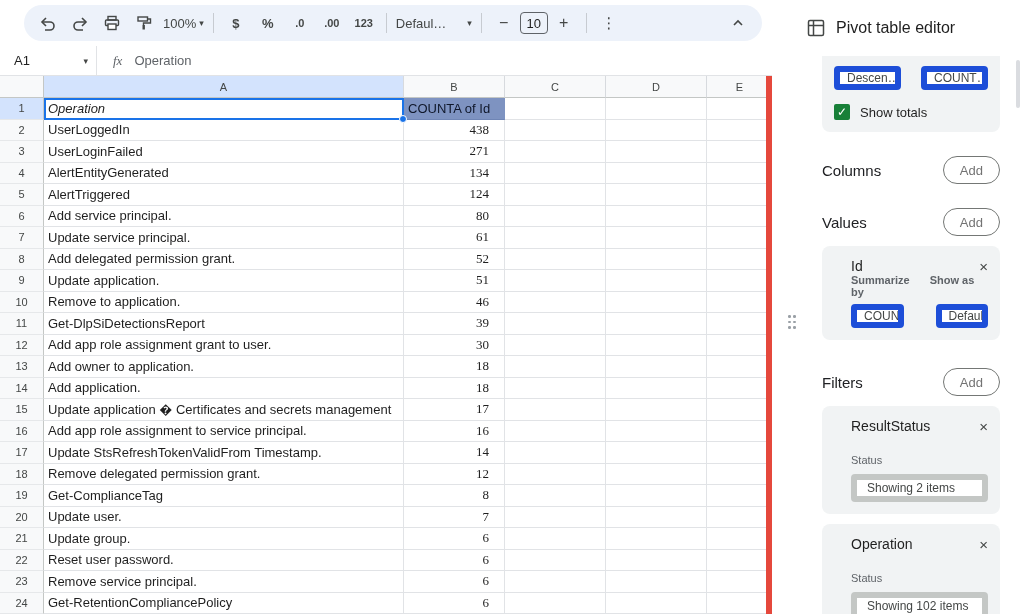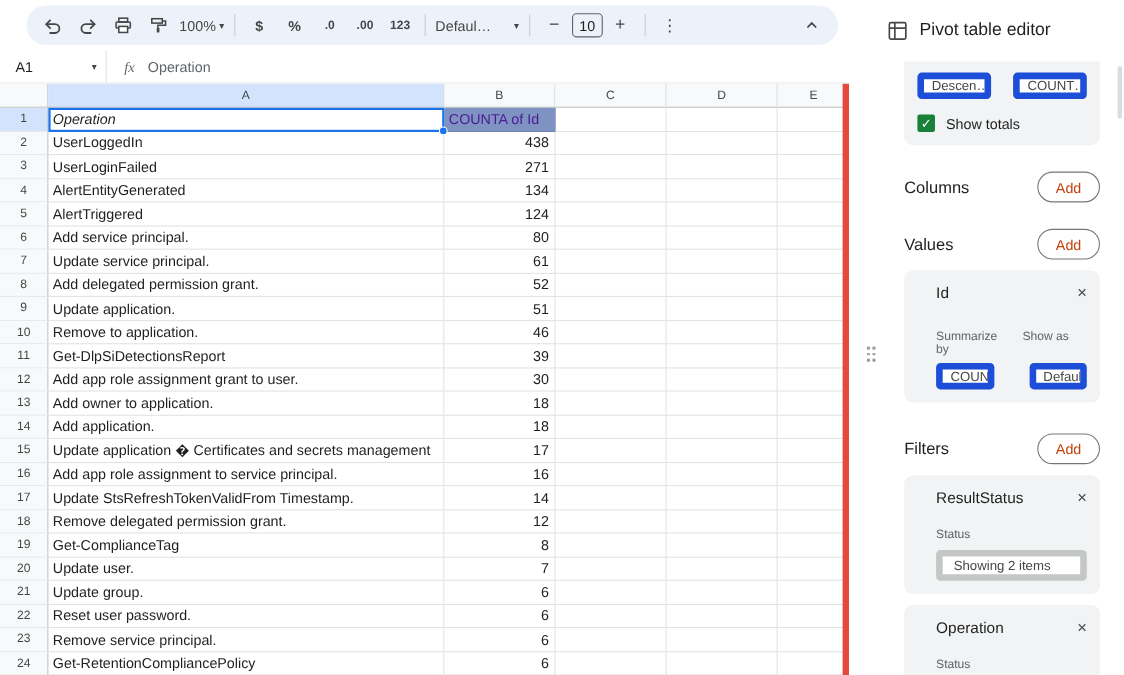--- a/index.html
+++ b/index.html
@@ -48,28 +48,28 @@
     font-size: 11px; color: #444746; display: flex; align-items: center; justify-content: center; }
   .ch.sel { background: #d3e3fd; }
   .row { display: flex; height: 21.5px; }
   .rn { width: 44px; flex: none; background: #f8f9fa; border-right: 1px solid #c4c7c5;
     border-bottom: 1px solid #e6e8ea; font-size: 11px; color: #444746;
     display: flex; align-items: center; justify-content: center; }
   .rn.sel { background: #d3e3fd; }
   .cell { border-right: 1px solid #e1e3e6; border-bottom: 1px solid #e1e3e6;
     font-size: 13px; color: #1f1f1f; display: flex; align-items: center;
     padding: 0 4px; white-space: nowrap; overflow: hidden; }
-  .cell.num { justify-content: flex-end; padding-right: 5px; }
+  .cell.num { justify-content: flex-end; padding-right: 15px; font-family: Liberation Serif, serif; }
   .w-a { width: 360px; flex: none; }
   .w-b { width: 101px; flex: none; }
   .w-c { width: 101px; flex: none; }
   .w-d { width: 101px; flex: none; }
   .w-e { flex: 1; border-right: none; }
   .pivot-a { font-style: italic; }
-  .pivot-b { background: #7e93c1; color: #4c1d95; border-right-color: #7e93c1;
+  .pivot-b { background: #7e93c1; color: #0f172a; border-right-color: #7e93c1;
     border-bottom-color: #6f85b5; }
   .sel-box { position: absolute; left: 44px; top: 22px; width: 360px; height: 21.5px;
     border: 2px solid #1a73e8; pointer-events: none; }
   .fill-handle { position: absolute; left: 399px; top: 38.5px; width: 8px; height: 8px;
     border-radius: 50%; background: #1a73e8; border: 1.5px solid #fff; }
   .redbar { position: absolute; right: 0; top: 0; bottom: 0; width: 6px; background: #e5483c; }
 
   
   .panel { width: 250px; flex: none; background: #fff; position: relative;
     padding: 0 22px 0 50px; }
@@ -90,29 +90,29 @@
   .select .arrow { font-size: 9px; color: #444746; }
   .two-col { display: grid; grid-template-columns: 1fr 1fr; gap: 20px; }
   .check-row { display: flex; align-items: center; gap: 10px; margin-top: 14px; }
   .checkbox { width: 16px; height: 16px; background: #188038; border-radius: 2px;
     color: #fff; font-size: 12px; display: flex; align-items: center; justify-content: center;
     cursor: pointer; }
   .check-label { font-size: 13px; color: #1f1f1f; }
   .section-row { display: flex; align-items: center; justify-content: space-between; }
   .section-label { font-size: 15px; font-weight: 500; color: #202124; }
   .add-btn { height: 28px; padding: 0 16px; border-radius: 14px; border: 1px solid #747775;
-    background: #fff; color: #c2410c; font-size: 13px; font-weight: 500; cursor: pointer;
+    background: #fff; color: #737373; font-size: 13px; font-weight: 500; cursor: pointer;
     font-family: "Liberation Sans", sans-serif; }
   .card-title-row { display: flex; align-items: center; justify-content: space-between; }
   .card-title { font-size: 14px; font-weight: 500; color: #1f1f1f; }
   .close-x { font-size: 15px; color: #444746; cursor: pointer; line-height: 1; }
   .mini-label { font-size: 11px; color: #5f6368; }
   .filter-select { height: 28px; border-color: #c4c7c5; padding: 0 10px; }
   .mt24 { margin-top: 24px; } .mt28 { margin-top: 28px; } .mt10 { margin-top: 10px; padding-left: 29px; }
-  .mt14 { margin-top: 26px; } .mt6 { margin-top: 6px; gap: 32px; } .mt16 { margin-top: 16px; }
+  .mt14 { margin-top: 0; font-weight: bold; } .mt6 { margin-top: 6px; gap: 32px; } .mt16 { margin-top: 16px; }
 </style>
 </head>
 <body>
 
 <div class="app">
   <div class="left-col">
 
     <div class="toolbar-row">
       <div class="toolbar-pill">
         <button class="tbtn">

